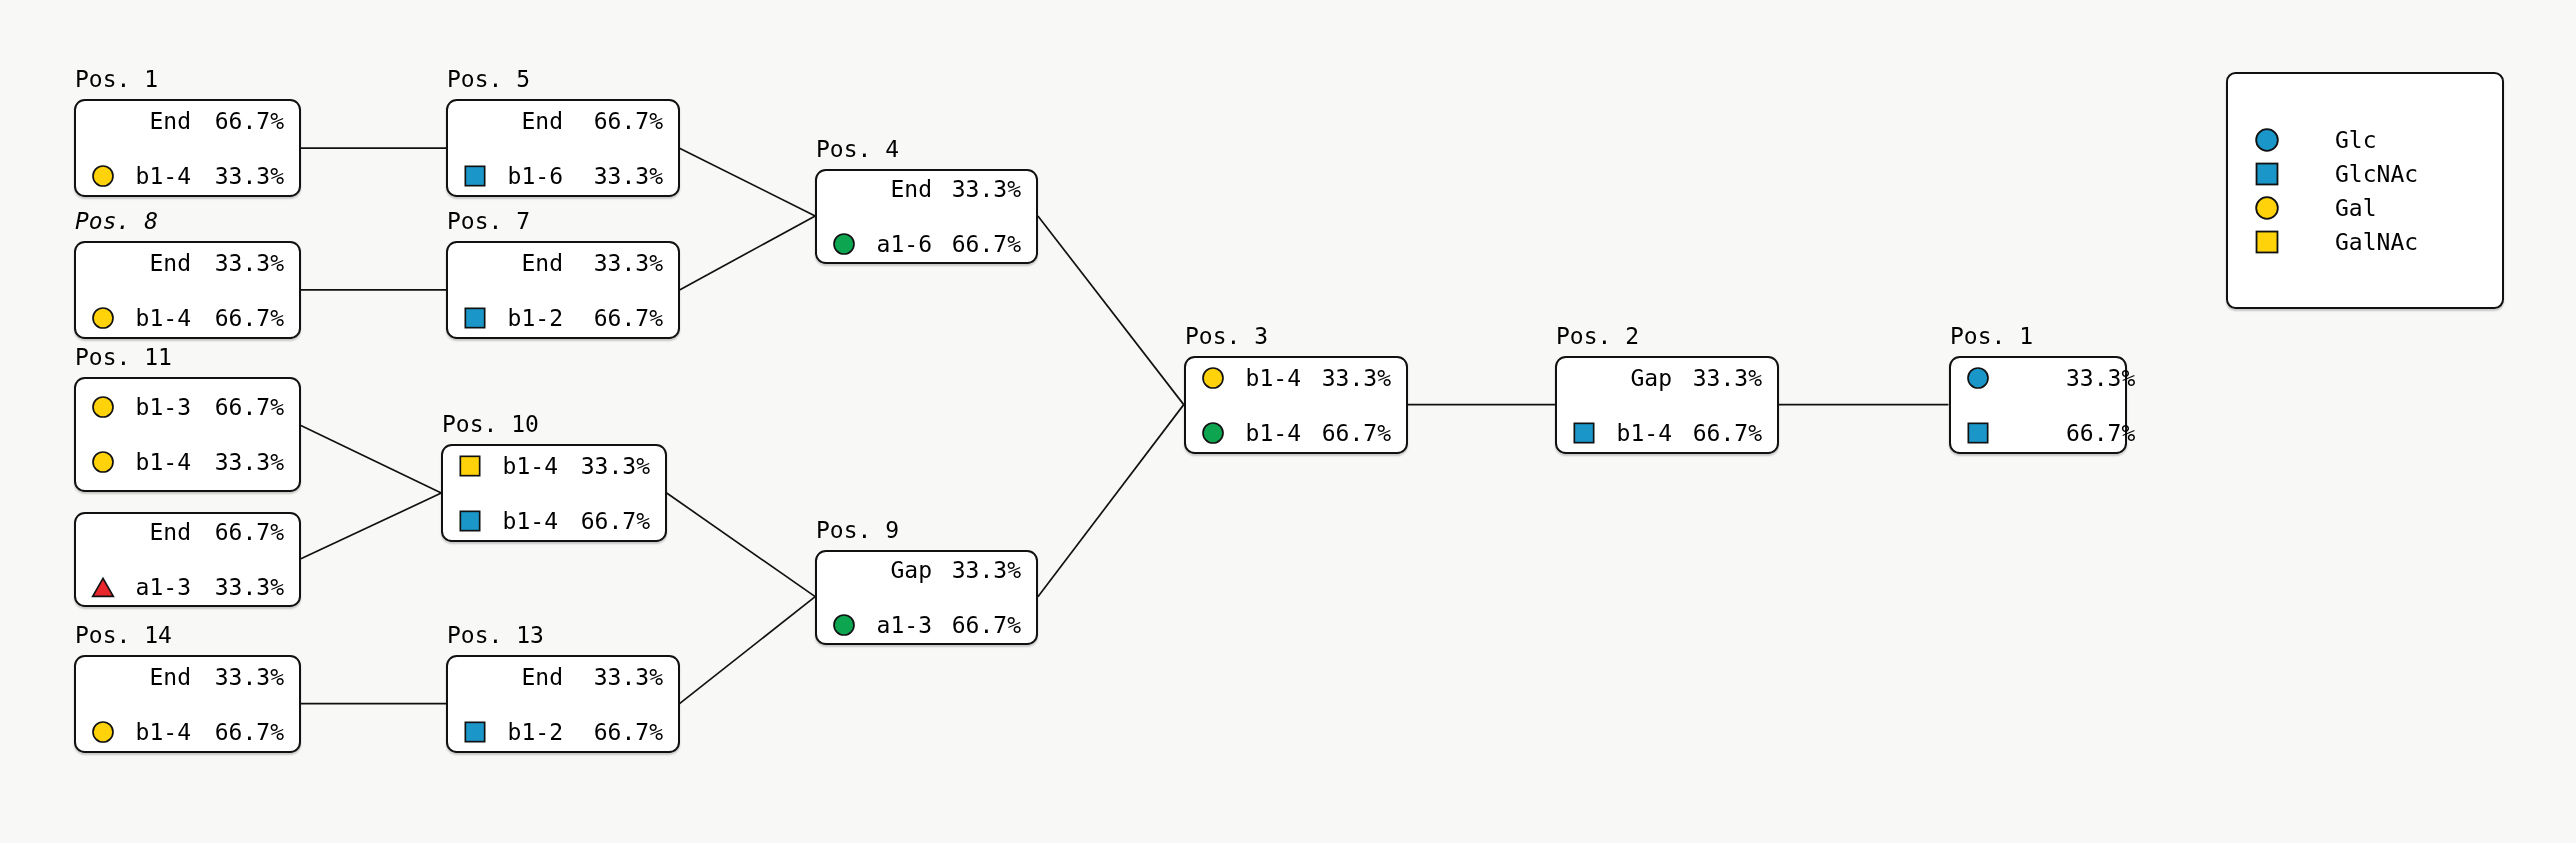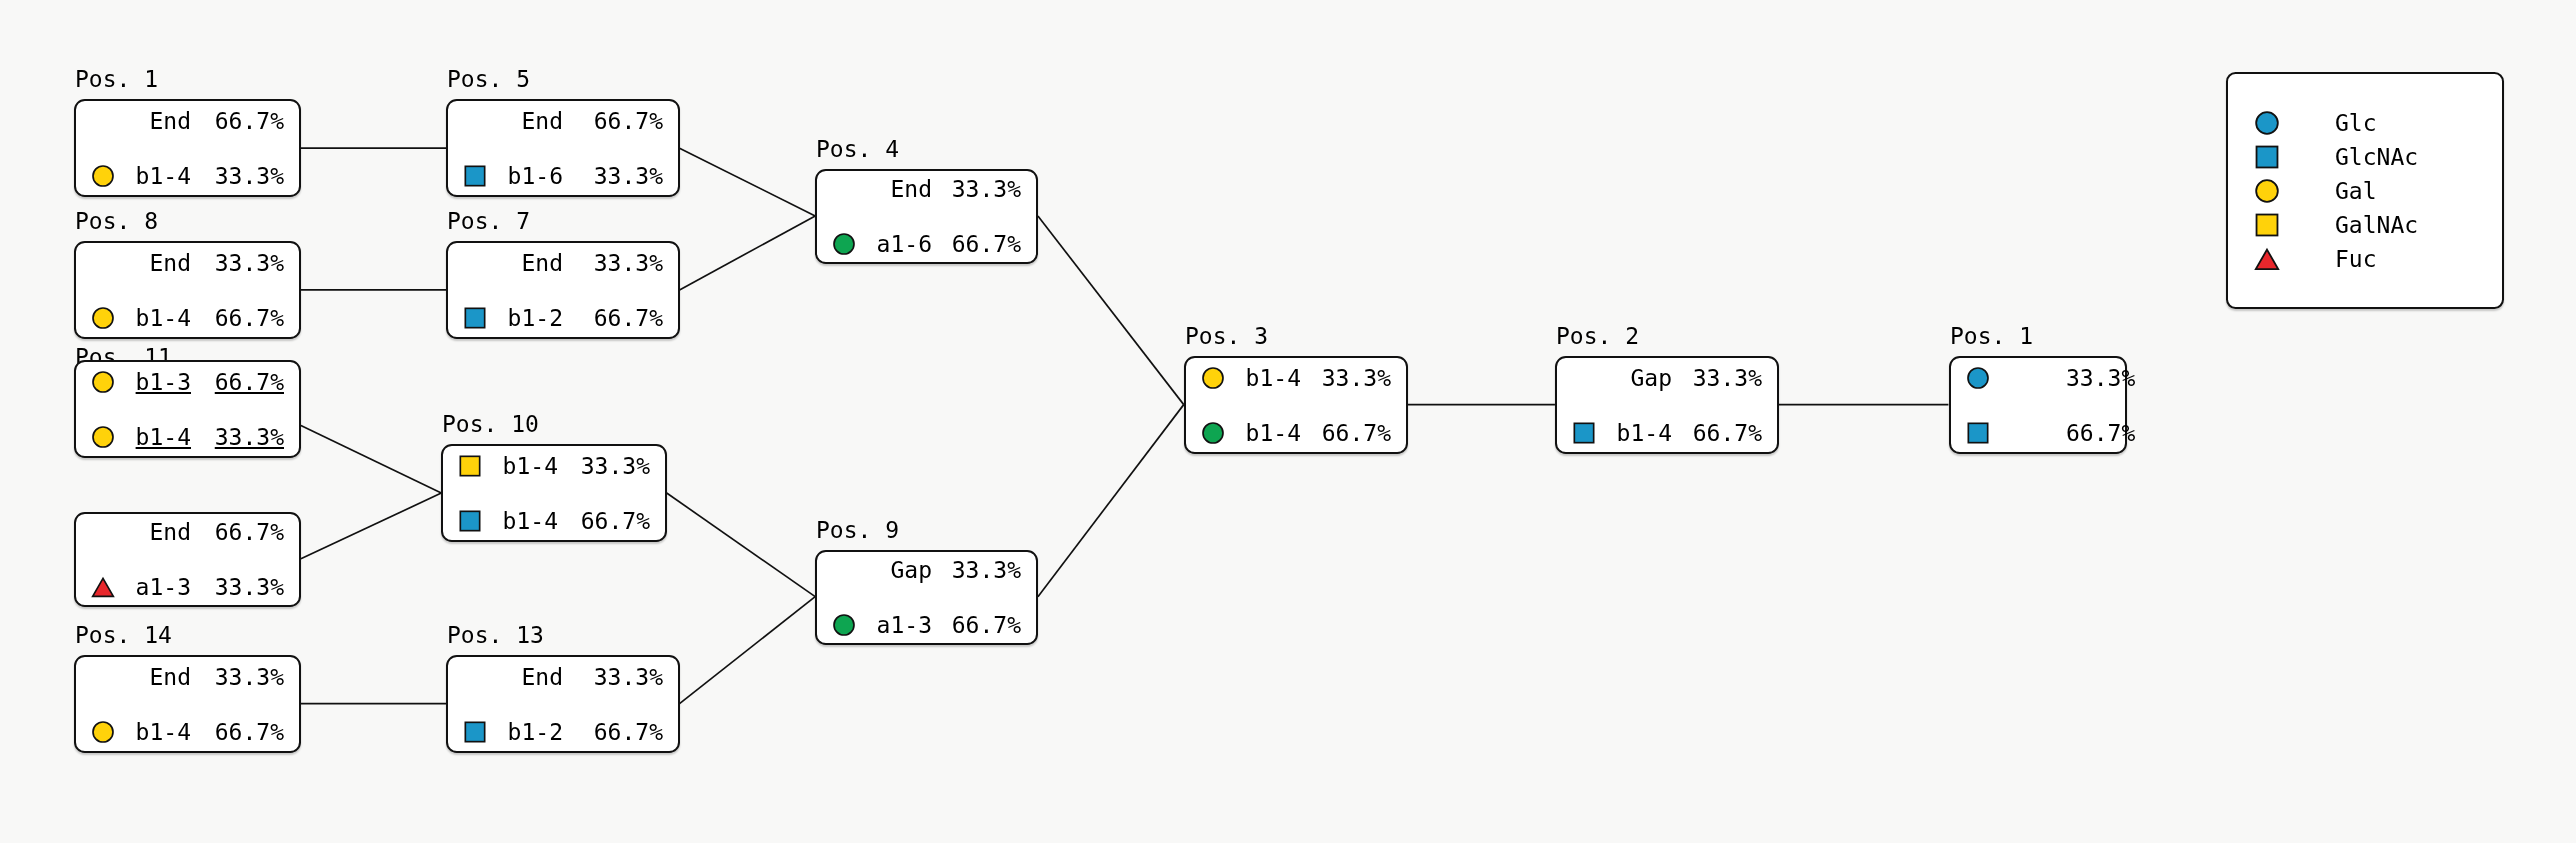--- a/index.html
+++ b/index.html
@@ -102,21 +102,21 @@
       <div class="row">
         <div class="icon-slot">
           <svg width="24" height="24" viewBox="0 0 36 36">
             <rect x="3.5" y="3.5" width="29" height="29" fill="#1b96c8" stroke="#111111" stroke-width="2.5"></rect>
           </svg>
         </div>
         <div class="bond">b1-6</div>
         <div class="pct">33.3%</div>
       </div>
     </div>
-    <div class="node-title" style="left: 75px; top: 210px;">Pos. 8</div>
+    <div class="node-title" style="left: 75px; top: 210px; font-style: italic;">Pos. 8</div>
     <div class="node" style="left: 74px; top: 241px; width: 227px; height: 98px;">
       <div class="row">
         <div class="icon-slot"></div>
         <div class="bond">End</div>
         <div class="pct">33.3%</div>
       </div>
       <div class="row">
         <div class="icon-slot">
           <svg width="24" height="24" viewBox="0 0 36 36">
             <circle cx="18" cy="18" r="15" fill="#ffd20a" stroke="#111111" stroke-width="2.5"></circle>
@@ -154,21 +154,21 @@
         <div class="icon-slot">
           <svg width="24" height="24" viewBox="0 0 36 36">
             <circle cx="18" cy="18" r="15" fill="#0ea551" stroke="#111111" stroke-width="2.5"></circle>
           </svg>
         </div>
         <div class="bond">a1-6</div>
         <div class="pct">66.7%</div>
       </div>
     </div>
     <div class="node-title" style="left: 75px; top: 346px;">Pos. 11</div>
-    <div class="node" style="left: 74px; top: 360px; width: 227px; height: 98px; text-decoration: underline;">
+    <div class="node" style="left: 74px; top: 377px; width: 227px; height: 115px;">
       <div class="row">
         <div class="icon-slot">
           <svg width="24" height="24" viewBox="0 0 36 36">
             <circle cx="18" cy="18" r="15" fill="#ffd20a" stroke="#111111" stroke-width="2.5"></circle>
           </svg>
         </div>
         <div class="bond">b1-3</div>
         <div class="pct">66.7%</div>
       </div>
       <div class="row">
@@ -354,24 +354,16 @@
         </div>
         <div class="legend-label">Gal</div>
       </div>
       <div class="legend-row">
         <div class="icon-slot">
           <svg width="26" height="26" viewBox="0 0 36 36">
             <rect x="3.5" y="3.5" width="29" height="29" fill="#ffd20a" stroke="#111111" stroke-width="2.5"></rect>
           </svg>
         </div>
         <div class="legend-label">GalNAc</div>
-      </div>
-      <div class="legend-row">
-        <div class="icon-slot">
-          <svg width="26" height="26" viewBox="0 0 36 36">
-            <polygon points="18,5 33.5,32 2.5,32" fill="#e8272c" stroke="#111111" stroke-width="2.5"></polygon>
-          </svg>
-        </div>
-        <div class="legend-label">Fuc</div>
       </div>
     </div>
   </div>
 
 
 </body></html>

